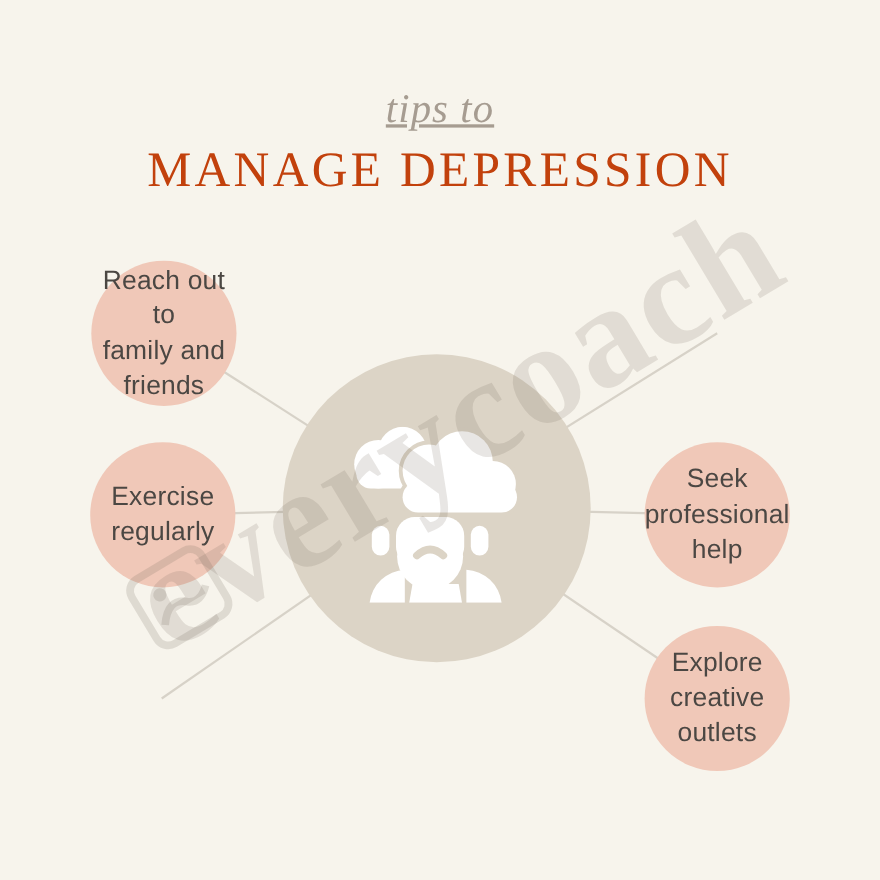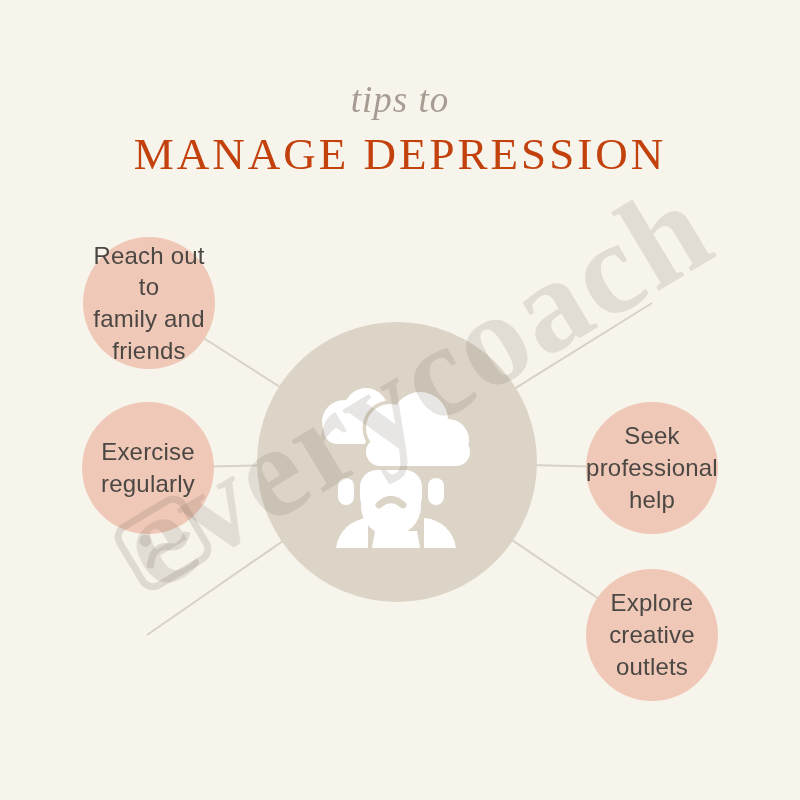--- a/index.html
+++ b/index.html
@@ -10,21 +10,21 @@
     height: 800px;
     background: #F7F4EC;
     overflow: hidden;
     font-family: "Liberation Sans", sans-serif;
   }
   
   .header { position: absolute; left: 0; top: 0; width: 800px; text-align: center; }
   .eyebrow {
     position: absolute; left: 0; top: 78px; width: 800px;
     font-family: "Liberation Serif", "DejaVu Serif", serif;
-    font-style: italic; font-size: 37px; color: #A69C91; letter-spacing: 1px;
+    font-style: italic; font-size: 37px; color: #A69C91; letter-spacing: 1px; text-decoration: underline;
   }
   .title {
     position: absolute; left: 0; top: 128px; width: 800px;
     font-family: "Liberation Serif", "DejaVu Serif", serif;
     font-size: 45px; font-weight: 400; color: #c2410c; letter-spacing: 3px;
   }
   
   .lines { position: absolute; left: 0; top: 0; }
   
   .center-circle {

